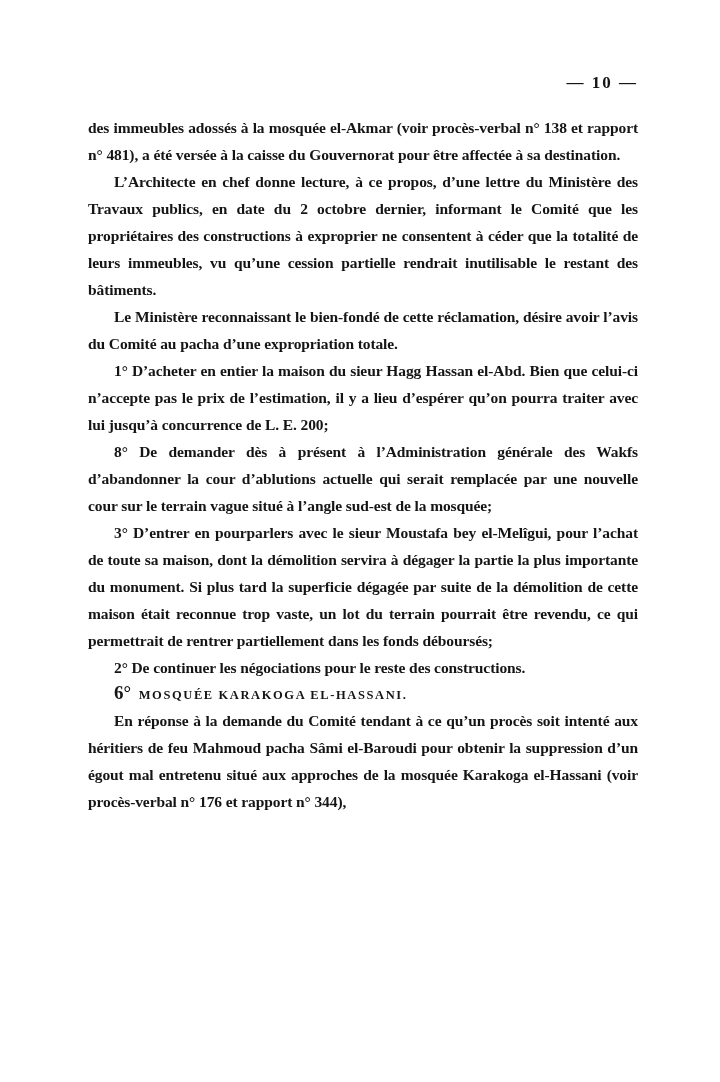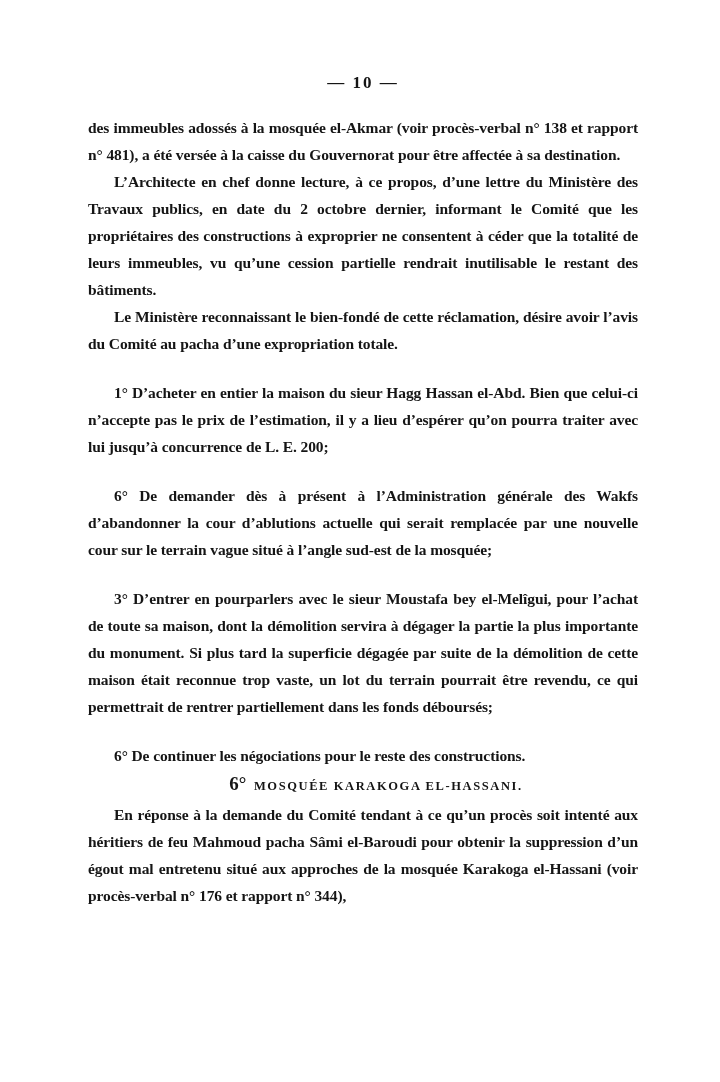--- a/index.html
+++ b/index.html
@@ -20,42 +20,42 @@
     width: 550px;
     color: #151515;
     font-family: "Liberation Serif", "DejaVu Serif", serif;
     font-weight: bold;
     font-size: 15.5px;
     line-height: 27px;
     text-align: justify;
     letter-spacing: -0.1px;
   }
   .pagenum {
-    text-align: center;
+    text-align: right;
     font-size: 17px;
     letter-spacing: 2px;
     margin: 0 0 20px 0;
     line-height: 22px;
   }
   .page p {
     margin: 0;
     text-indent: 26px;
   }
   .page p.noindent {
     text-indent: 0;
   }
   .page p.item {
-    margin-top: 22px;
+    margin-top: 0;
     font-family: Liberation Serif, serif;
   }
   .heading {
     margin: 28px 0 20px 0;
-    text-align: center;
+    text-align: left;
     text-indent: 0;
-    line-height: 30px;
+    line-height: 24px;
     white-space: nowrap;
   }
   .heading .num {
     font-size: 19px;
     letter-spacing: 0;
   }
   .heading .title {
     font-size: 12.5px;
     letter-spacing: 1.6px;
   }
@@ -70,23 +70,23 @@
   <p class="noindent">des immeubles adossés à la mosquée el-Akmar (voir procès-verbal n° 138 et rapport n° 481), a été versée à la caisse du Gouvernorat pour être affectée à sa destination.</p>
 
   <p>L’Architecte en chef donne lecture, à ce propos, d’une lettre du Ministère des Travaux publics, en date du 2 octobre dernier, informant le Comité que les propriétaires des constructions à exproprier ne consentent à céder que la totalité de leurs immeubles, vu qu’une cession partielle rendrait inutilisable le restant des bâtiments.</p>
 
   <p>Le Ministère reconnaissant le bien-fondé de cette réclamation, désire avoir l’avis du Comité au pacha d’une expropriation totale.</p>
 
 
 
   <p class="item">1° D’acheter en entier la maison du sieur Hagg Hassan el-Abd. Bien que celui-ci n’accepte pas le prix de l’estimation, il y a lieu d’espérer qu’on pourra traiter avec lui jusqu’à concurrence de L. E. 200;</p>
 
-  <p class="item">6° De demander dès à présent à l’Administration générale des Wakfs d’abandonner la cour d’ablutions actuelle qui serait remplacée par une nouvelle cour sur le terrain vague situé à l’angle sud-est de la mosquée;</p>
+  <p class="item">8° De demander dès à présent à l’Administration générale des Wakfs d’abandonner la cour d’ablutions actuelle qui serait remplacée par une nouvelle cour sur le terrain vague situé à l’angle sud-est de la mosquée;</p>
 
   <p class="item">3° D’entrer en pourparlers avec le sieur Moustafa bey el-Melîgui, pour l’achat de toute sa maison, dont la démolition servira à dégager la partie la plus importante du monument. Si plus tard la superficie dégagée par suite de la démolition de cette maison était reconnue trop vaste, un lot du terrain pourrait être revendu, ce qui permettrait de rentrer partiellement dans les fonds déboursés;</p>
 
-  <p class="item">6° De continuer les négociations pour le reste des constructions.</p>
+  <p class="item">2° De continuer les négociations pour le reste des constructions.</p>
 
   <p class="heading"><span class="num">6°</span>&nbsp;&nbsp;<span class="title">MOSQUÉE KARAKOGA EL-HASSANI.</span></p>
 
   <p>En réponse à la demande du Comité tendant à ce qu’un procès soit intenté aux héritiers de feu Mahmoud pacha Sâmi el-Baroudi pour obtenir la suppression d’un égout mal entretenu situé aux approches de la mosquée Karakoga el-Hassani (voir procès-verbal n° 176 et rapport n° 344),</p>
 
 </div>
 
 </body></html>

